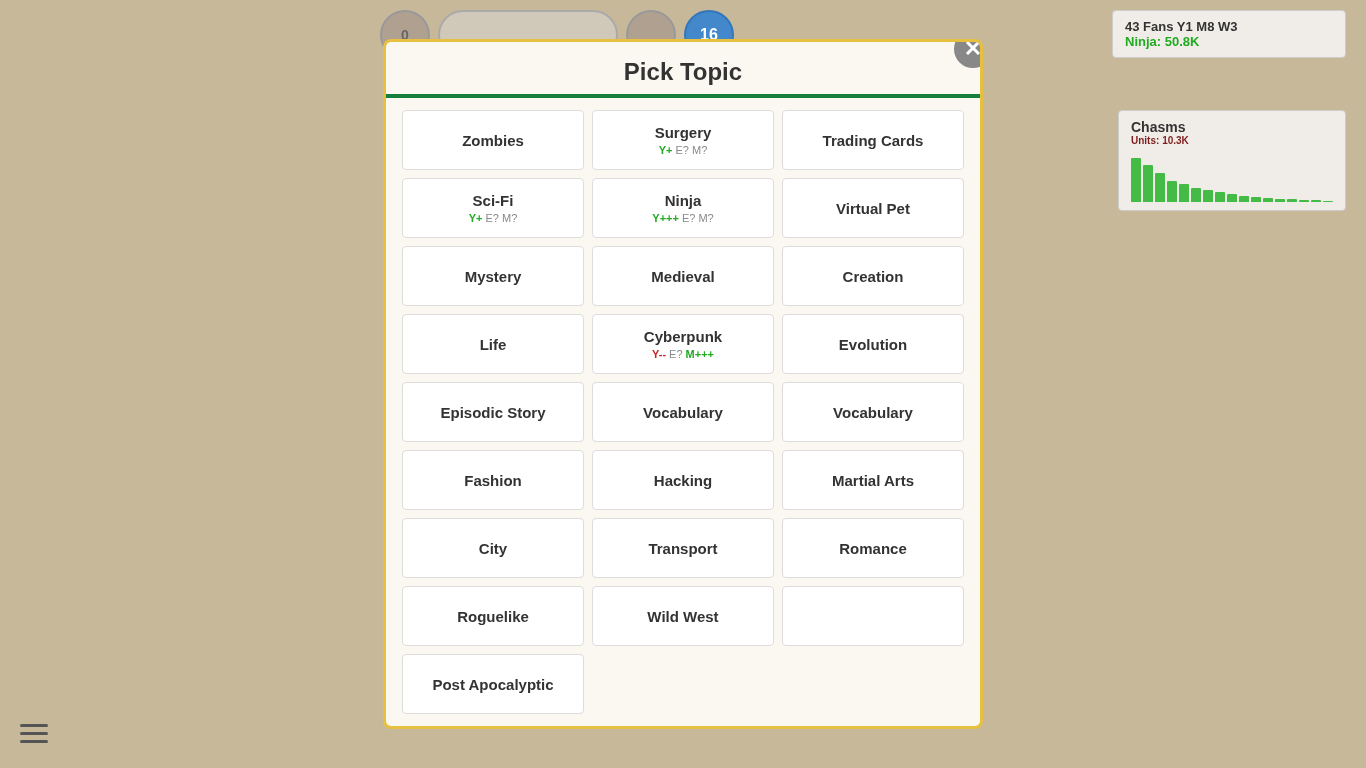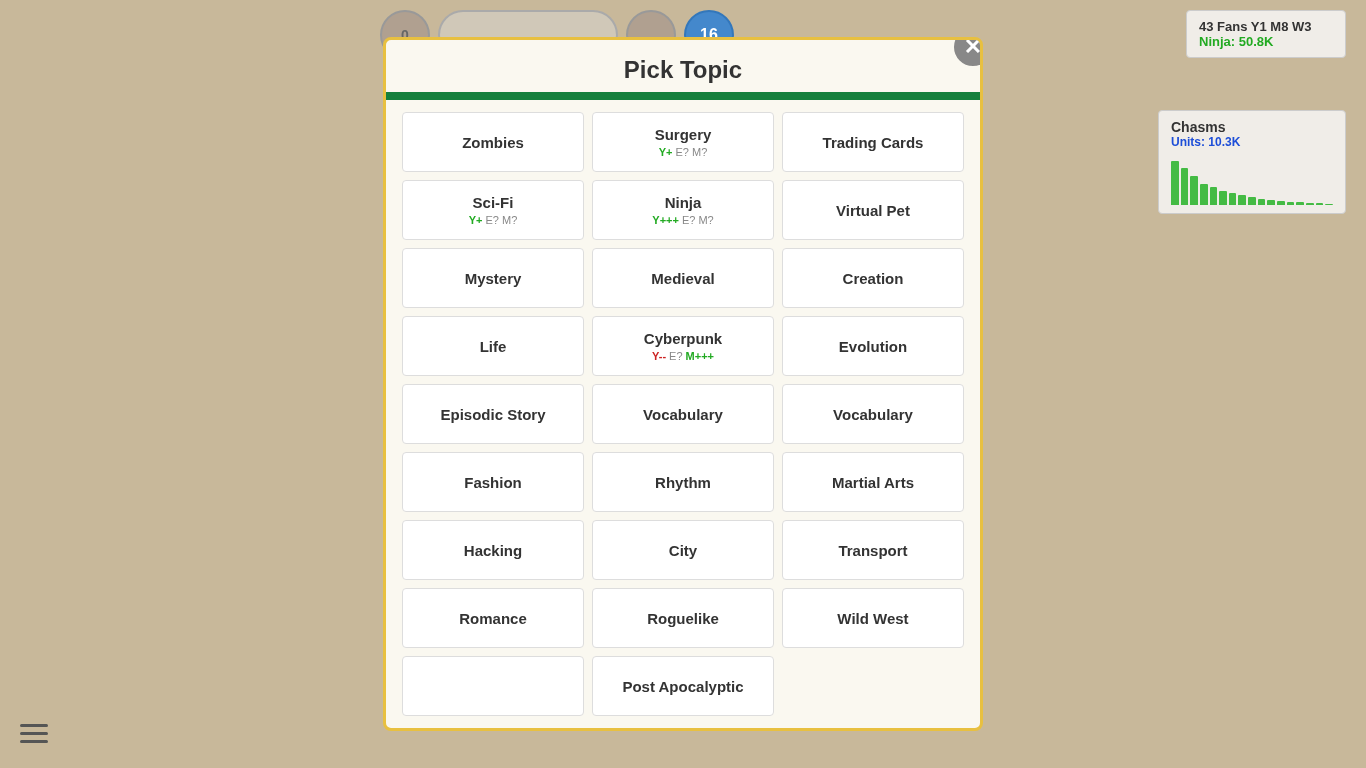--- a/index.html
+++ b/index.html
@@ -65,21 +65,21 @@
       border: 2px solid #3377bb;
       font-size: 16px;
       font-weight: bold;
     }
 
     
     .stats-panel {
       position: absolute;
       top: 10px;
       right: 20px;
-      width: 160px;
+      width: 234px;
       background: #f0ede8;
       border: 1px solid #ccc;
       border-radius: 4px;
       padding: 8px 12px;
       z-index: 10;
     }
 
     .stats-title {
       font-size: 13px;
       color: #333;
@@ -94,37 +94,37 @@
     .stats-cash span {
       color: #22aa22;
       font-weight: bold;
     }
 
     
     .game-panel {
       position: absolute;
       top: 110px;
       right: 20px;
-      width: 188px;
+      width: 228px;
       background: #f0ede8;
       border: 1px solid #ccc;
       border-radius: 4px;
       padding: 8px 12px;
       z-index: 10;
     }
 
     .game-title {
       font-size: 14px;
       font-weight: bold;
       color: #333;
     }
 
     .game-units {
-      font-size: 12px;
-      color: #1d4ed8;
+      font-size: 10px;
+      color: #7f1d1d;
     }
 
     .game-units span {
       font-weight: bold;
     }
 
     .bar-chart {
       display: flex;
       align-items: flex-end;
       height: 50px;
@@ -156,21 +156,21 @@
       border-radius: 8px;
       width: 600px;
       max-height: 700px;
       overflow: hidden;
       display: flex;
       flex-direction: column;
     }
 
     .modal-header {
       padding: 16px 20px 8px;
-      border-bottom: 8px solid #15803d;
+      border-bottom: 4px solid #15803d;
       text-align: center;
     }
 
     .modal-title {
       font-size: 24px;
       font-weight: bold;
       color: #333;
     }
 
     .modal-close {
@@ -464,27 +464,24 @@
           <div class="topic-btn">
             <div class="topic-name">Vocabulary</div>
           </div>
           <div class="topic-btn">
             <div class="topic-name">Vocabulary</div>
           </div>
           <div class="topic-btn">
             <div class="topic-name">Fashion</div>
           </div>
           <div class="topic-btn">
-            <div class="topic-name">Rhythm</div>
+            <div class="topic-name">Hacking</div>
           </div>
           <div class="topic-btn">
             <div class="topic-name">Martial Arts</div>
-          </div>
-          <div class="topic-btn">
-            <div class="topic-name">Hacking</div>
           </div>
           <div class="topic-btn">
             <div class="topic-name">City</div>
           </div>
           <div class="topic-btn">
             <div class="topic-name">Transport</div>
           </div>
           <div class="topic-btn">
             <div class="topic-name">Romance</div>
           </div>

